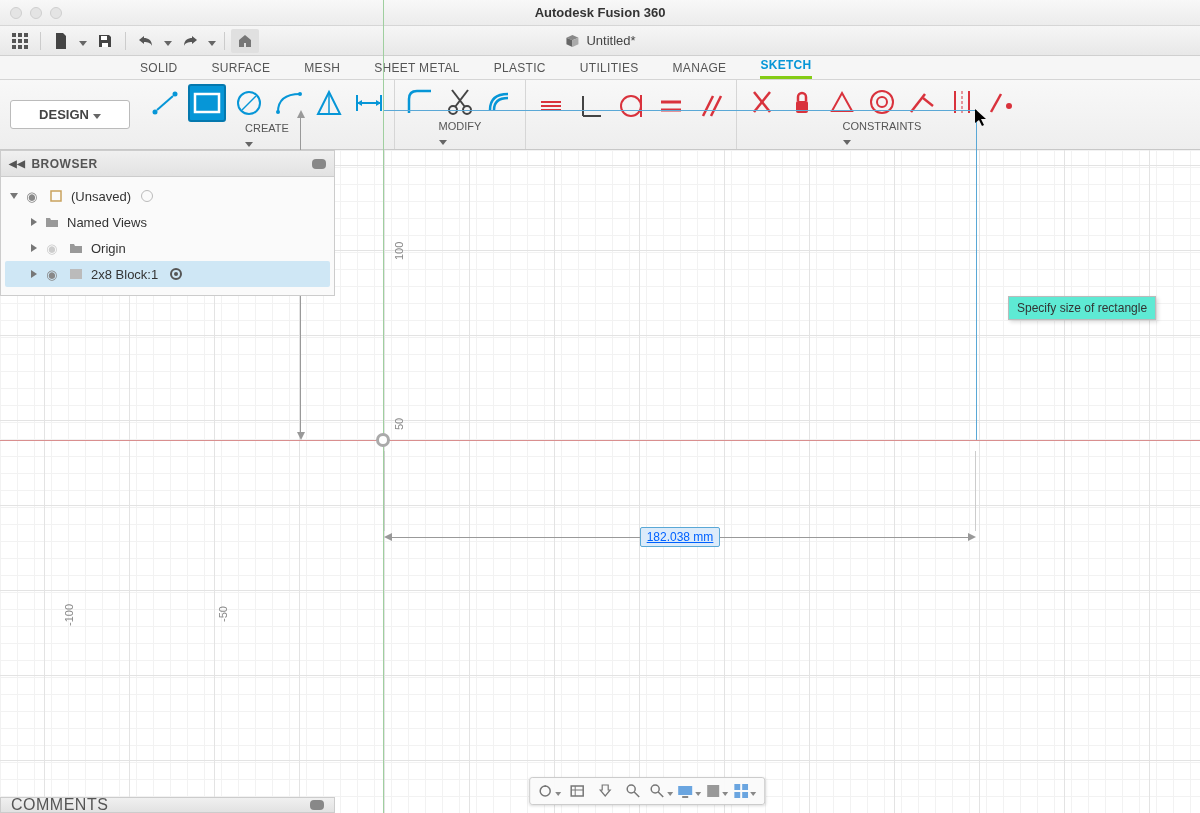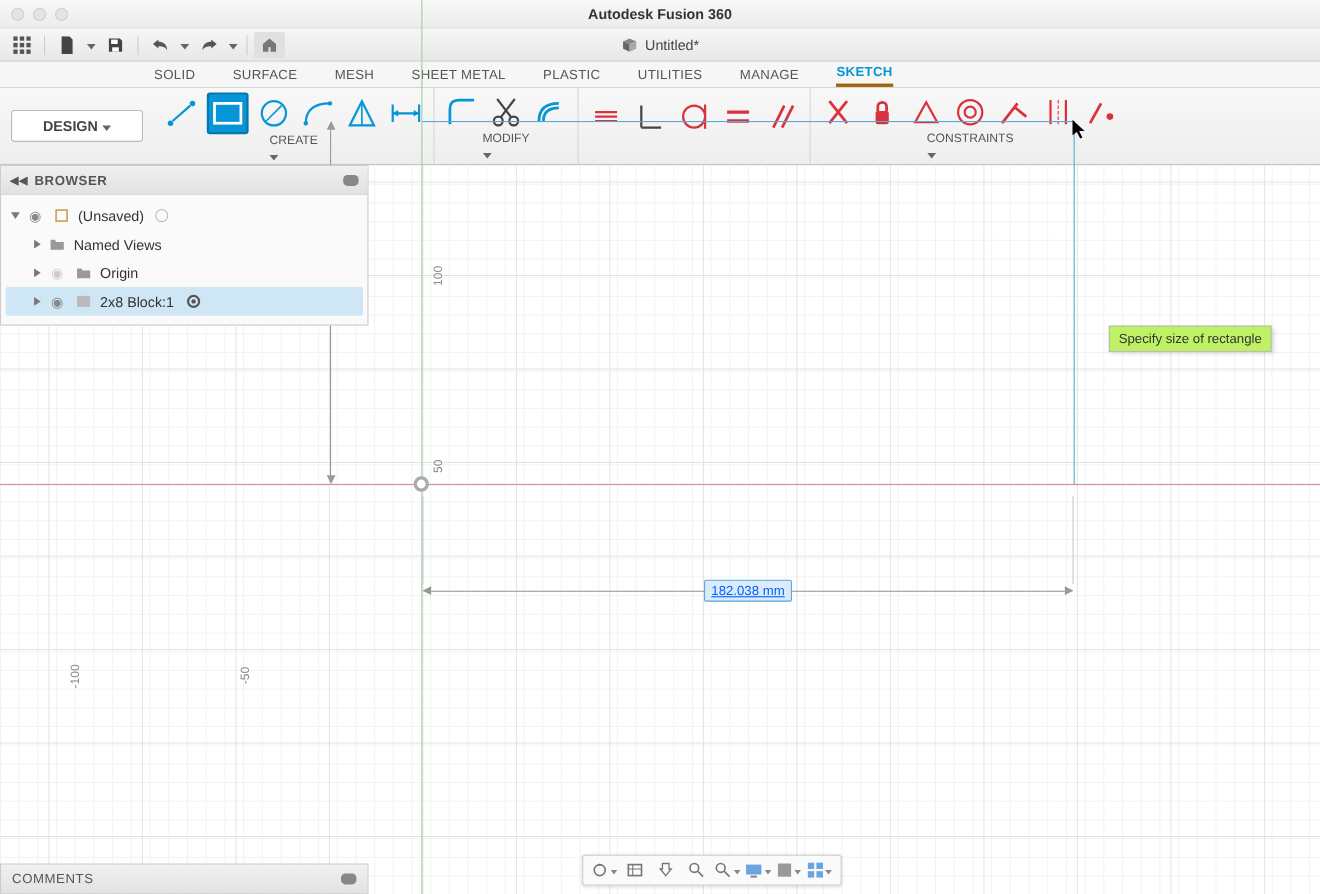--- a/index.html
+++ b/index.html
@@ -14,21 +14,21 @@
   
   .qat { height: 30px; background: linear-gradient(#f6f6f6, #e8e8e8); border-bottom: 1px solid #d0d0d0; display: flex; align-items: center; padding: 0 6px; gap: 2px; position: relative; }
   .qat-btn { width: 28px; height: 24px; display:flex; align-items:center; justify-content:center; color:#5a5a5a; border-radius:2px; }
   .qat-sep { width:1px; height:18px; background:#ccc; margin:0 4px;}
   .doctab { position:absolute; left:50%; transform:translateX(-50%); display:flex; align-items:center; gap:6px; font-size:13px; color:#444;}
   .doctab svg{width:16px;height:16px;}
 
   
   .ribtabs { height: 24px; background: #f6f6f6; display:flex; align-items:flex-end; padding-left:140px; gap:34px; font-size:12px; color:#555; border-bottom:1px solid #d5d5d5;}
   .ribtabs .tab { padding-bottom:4px; cursor:default; letter-spacing:0.3px;}
-  .ribtabs .tab.active { color:#0696d7; font-weight:600; border-bottom:3px solid #a16207; }
+  .ribtabs .tab.active { color:#0696d7; font-weight:600; border-bottom:3px solid #84cc16; }
 
   
   .ribbon { height: 70px; background: linear-gradient(#f8f8f8,#eeeeee); border-bottom:1px solid #c8c8c8; display:flex; align-items:stretch;}
   .design-drop { width:120px; margin:20px 10px; background:#fff; border:1px solid #bbb; border-radius:3px; display:flex; align-items:center; justify-content:center; font-size:13px; font-weight:600; color:#444; gap:4px;text-align:right;}
   .toolgroups { display:flex; align-items:stretch; flex:1;}
   .tgroup { display:flex; flex-direction:column; align-items:center; justify-content:flex-start; border-right:1px solid #d6d6d6; padding:4px 8px 0 8px;}
   .tgroup:last-child{border-right:none;}
   .trow { display:flex; align-items:center; gap:6px; height:44px;}
   .ticon { width:34px; height:34px; display:flex; align-items:center; justify-content:center; color:#0696d7; border-radius:3px;}
   .ticon.red { color:#d9323c;}
@@ -46,21 +46,21 @@
   .tree { padding:6px 4px 8px 4px; font-size:13px; color:#333;}
   .tree-row { display:flex; align-items:center; height:26px; gap:6px; padding-left:6px;}
   .tree-row.d1{padding-left:26px;}
   .tree-row.sel{ background:#cfe7f5; border-radius:2px;}
   .tri{width:0;height:0;border-top:4px solid transparent;border-bottom:4px solid transparent;border-left:6px solid #777;}
   .tri.open{transform:rotate(90deg);}
   .eye{width:18px;text-align:center;color:#888;}
   .nodeico{width:18px;height:16px;display:flex;align-items:center;justify-content:center;color:#888;}
 
   
-  .comments { position:absolute; left:0; bottom:0; width:335px; height:28px; background:linear-gradient(#f0f0f0,#e2e2e2); border:1px solid #ccc; display:flex; align-items:center; padding:0 10px; font-size:12px; color:#555; letter-spacing:0.5px;}
+  .comments { position:absolute; left:0; bottom:0; width:335px; height:16px; background:linear-gradient(#f0f0f0,#e2e2e2); border:1px solid #ccc; display:flex; align-items:center; padding:0 10px; font-size:16px; color:#555; letter-spacing:0.5px;}
   .comments .spacer{flex:1;}
 
   
   .canvas { position:absolute; top:150px; left:0; right:0; bottom:0; background:#fff;}
   
   .grid-minor{position:absolute;inset:0;
     background-image:linear-gradient(to right,#f2f2f2 1px,transparent 1px),linear-gradient(to bottom,#f2f2f2 1px,transparent 1px);
     background-size:17px 17px;}
   .grid-major{position:absolute;inset:0;
     background-image:linear-gradient(to right,#e3e3e3 1px,transparent 1px),linear-gradient(to bottom,#e3e3e3 1px,transparent 1px);
@@ -83,21 +83,21 @@
   .dim-box.sel{background:#dcebfa;}
   .dim-v{position:absolute;left:300px;top:110px;height:330px;width:1px;display:flex;flex-direction:column;align-items:center;}
   .dim-v .lnv{width:1px;flex:1;background:#999;}
   .dim-v .arrv{width:0;height:0;border-left:4px solid transparent;border-right:4px solid transparent;}
   .dim-v .arrv.u{border-bottom:8px solid #999;}
   .dim-v .arrv.d{border-top:8px solid #999;}
   .dim-v-box{position:absolute;left:246px;top:266px;}
 
   .axis-label{position:absolute;font-size:11px;color:#888;transform:rotate(-90deg);transform-origin:left top;}
 
-  .tooltip{position:absolute;left:1008px;top:296px;background:#bef264;border:1px solid #bbb;padding:4px 8px;font-size:12px;color:#333;box-shadow:2px 2px 4px rgba(0,0,0,0.15);}
+  .tooltip{position:absolute;left:1008px;top:296px;background:#5eead4;border:1px solid #bbb;padding:4px 8px;font-size:12px;color:#333;box-shadow:2px 2px 4px rgba(0,0,0,0.15);}
   .cursor{position:absolute;left:974px;top:109px;font-size:16px;color:#000;pointer-events:none;}
   .cursor svg{width:14px;height:18px;}
 
   
   .navbar{position:absolute;left:50%;transform:translateX(-30%);bottom:8px;height:28px;background:rgba(250,250,250,0.95);border:1px solid #ccc;border-radius:3px;display:flex;align-items:center;gap:2px;padding:0 6px;box-shadow:0 1px 3px rgba(0,0,0,0.15);}
   .navbtn{width:26px;height:22px;display:flex;align-items:center;justify-content:center;color:#666;gap:1px;}
   .navbtn .mini-car::after{content:"";border-left:3px solid transparent;border-right:3px solid transparent;border-top:4px solid #888;display:inline-block;margin-left:1px;}
 
   svg{display:block;}
 </style>

